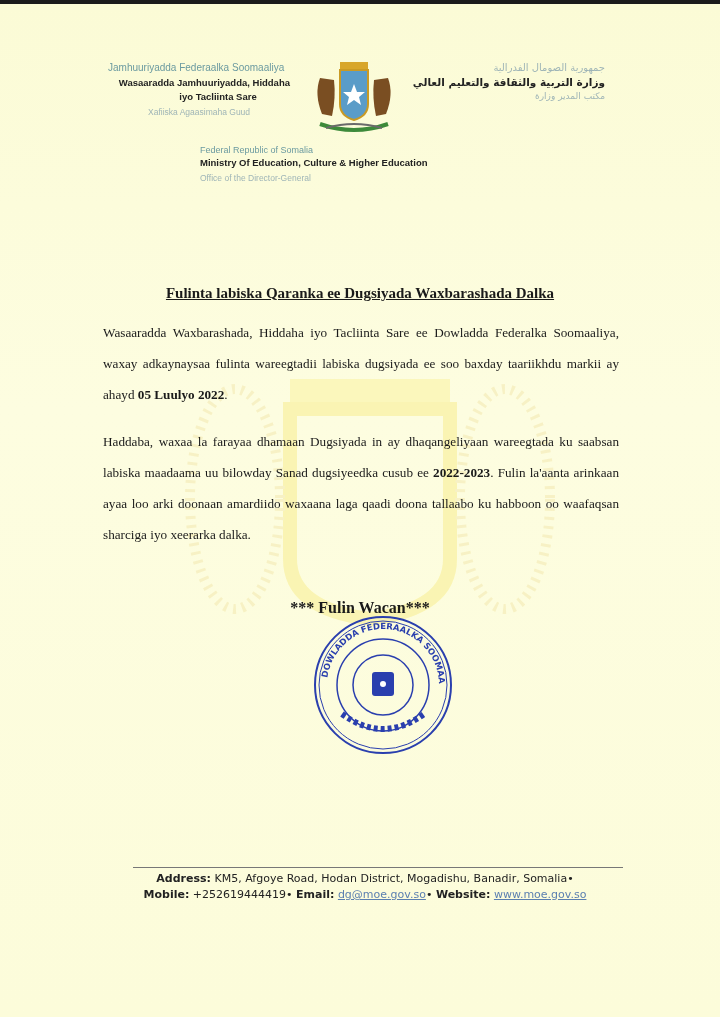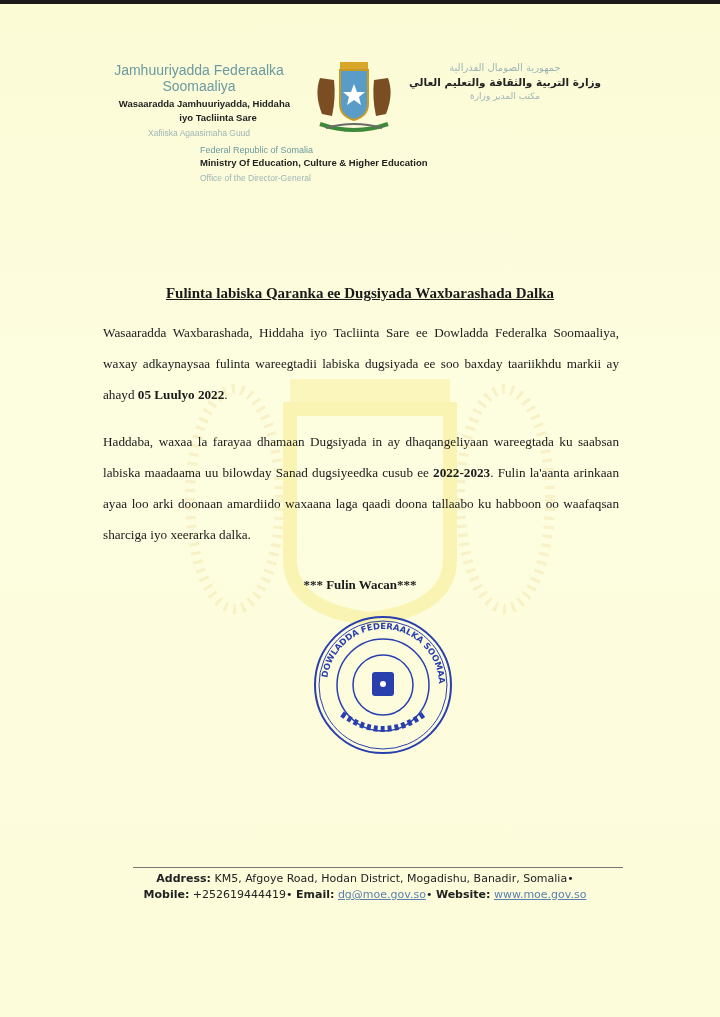--- a/index.html
+++ b/index.html
@@ -12,46 +12,46 @@
   }
   .topbar { position:absolute; left:0; top:0; width:720px; height:4px; background:#1b1b1b; }
   .page { position:absolute; left:0; top:4px; width:720px; height:1013px;
     background:linear-gradient(180deg,#fbfbd6 0%,#fdfde0 40%,#fcfcda 100%); }
 
   
   .watermark { position:absolute; left:180px; top:355px; width:380px; height:300px; opacity:0.55; }
 
   
   .hdr-left { position:absolute; left:108px; top:58px; width:200px; text-align:center; font-family:"Liberation Sans", sans-serif; }
-  .hdr-left .l1 { color:#6b9aa0; font-size:14px; text-align:center; padding-right:18px; }
+  .hdr-left .l1 { color:#6b9aa0; font-size:10px; text-align:left; padding-right:18px; }
   .hdr-left .l2 { color:#222; font-size:9.5px; font-weight:bold; text-align:right; padding-right:18px; margin-top:4px; }
   .hdr-left .l3 { color:#222; font-size:9.5px; font-weight:bold; margin-top:3px; padding-left:20px; }
   .hdr-left .l4 { color:#9fb5b7; font-size:8.5px; margin-top:5px; padding-left:0px; text-align:left; padding-left:40px; }
 
-  .hdr-right { position:absolute; left:405px; top:58px; width:200px; text-align:center; font-family:"DejaVu Sans", sans-serif; direction:rtl; }
+  .hdr-right { position:absolute; left:405px; top:58px; width:200px; font-family:"DejaVu Sans", sans-serif; direction:rtl; }
   .hdr-right .r1 { color:#9fb5b7; font-size:10px; }
   .hdr-right .r2 { color:#222; font-size:10.5px; font-weight:bold; margin-top:3px; }
   .hdr-right .r3 { color:#9fb5b7; font-size:9px; margin-top:3px; }
 
   .emblem { position:absolute; left:306px; top:54px; width:96px; height:80px; }
 
   .hdr-center { position:absolute; left:200px; top:141px; width:320px; font-family:"Liberation Sans", sans-serif; }
   .hdr-center .c1 { color:#6b9aa0; font-size:9px; }
   .hdr-center .c2 { color:#222; font-size:9.5px; font-weight:bold; margin-top:2px; }
   .hdr-center .c3 { color:#9fb5b7; font-size:8.5px; margin-top:5px; }
 
   
   .title { position:absolute; left:0; width:720px; top:229px; text-align:center; font-size:21px; font-weight:bold; text-decoration:underline; }
   .subtitle { position:absolute; left:0; width:720px; top:281px; text-align:center; font-size:15px; font-weight:bold; text-decoration:underline; }
   .para { position:absolute; left:103px; width:516px; font-size:13.2px; line-height:31px; text-align:justify; }
   .para b { font-weight:bold;margin-top:27px; }
   .p1 { top:313px; }
   .p2 { top:422px; }
 
-  .closing { position:absolute; left:0; width:720px; top:573px; text-align:center; font-size:13px; font-weight:bold; }
+  .closing { position:absolute; left:0; width:720px; top:595px; text-align:center; font-size:16px; font-weight:bold; }
   .stamp { position:absolute; left:312px; top:610px; width:142px; height:142px; }
 
   
   .footer-line { position:absolute; left:133px; top:863px; width:490px; height:1px; background:#777; }
   .footer { position:absolute; left:100px; width:530px; top:867px; text-align:center; font-family:"DejaVu Sans", sans-serif; font-size:11px; line-height:16px; color:#222; }
   .footer b { font-weight:bold; }
   .footer .link { color:#5b7fb0; text-decoration:underline; }
 </style>
 </head>
 <body>

